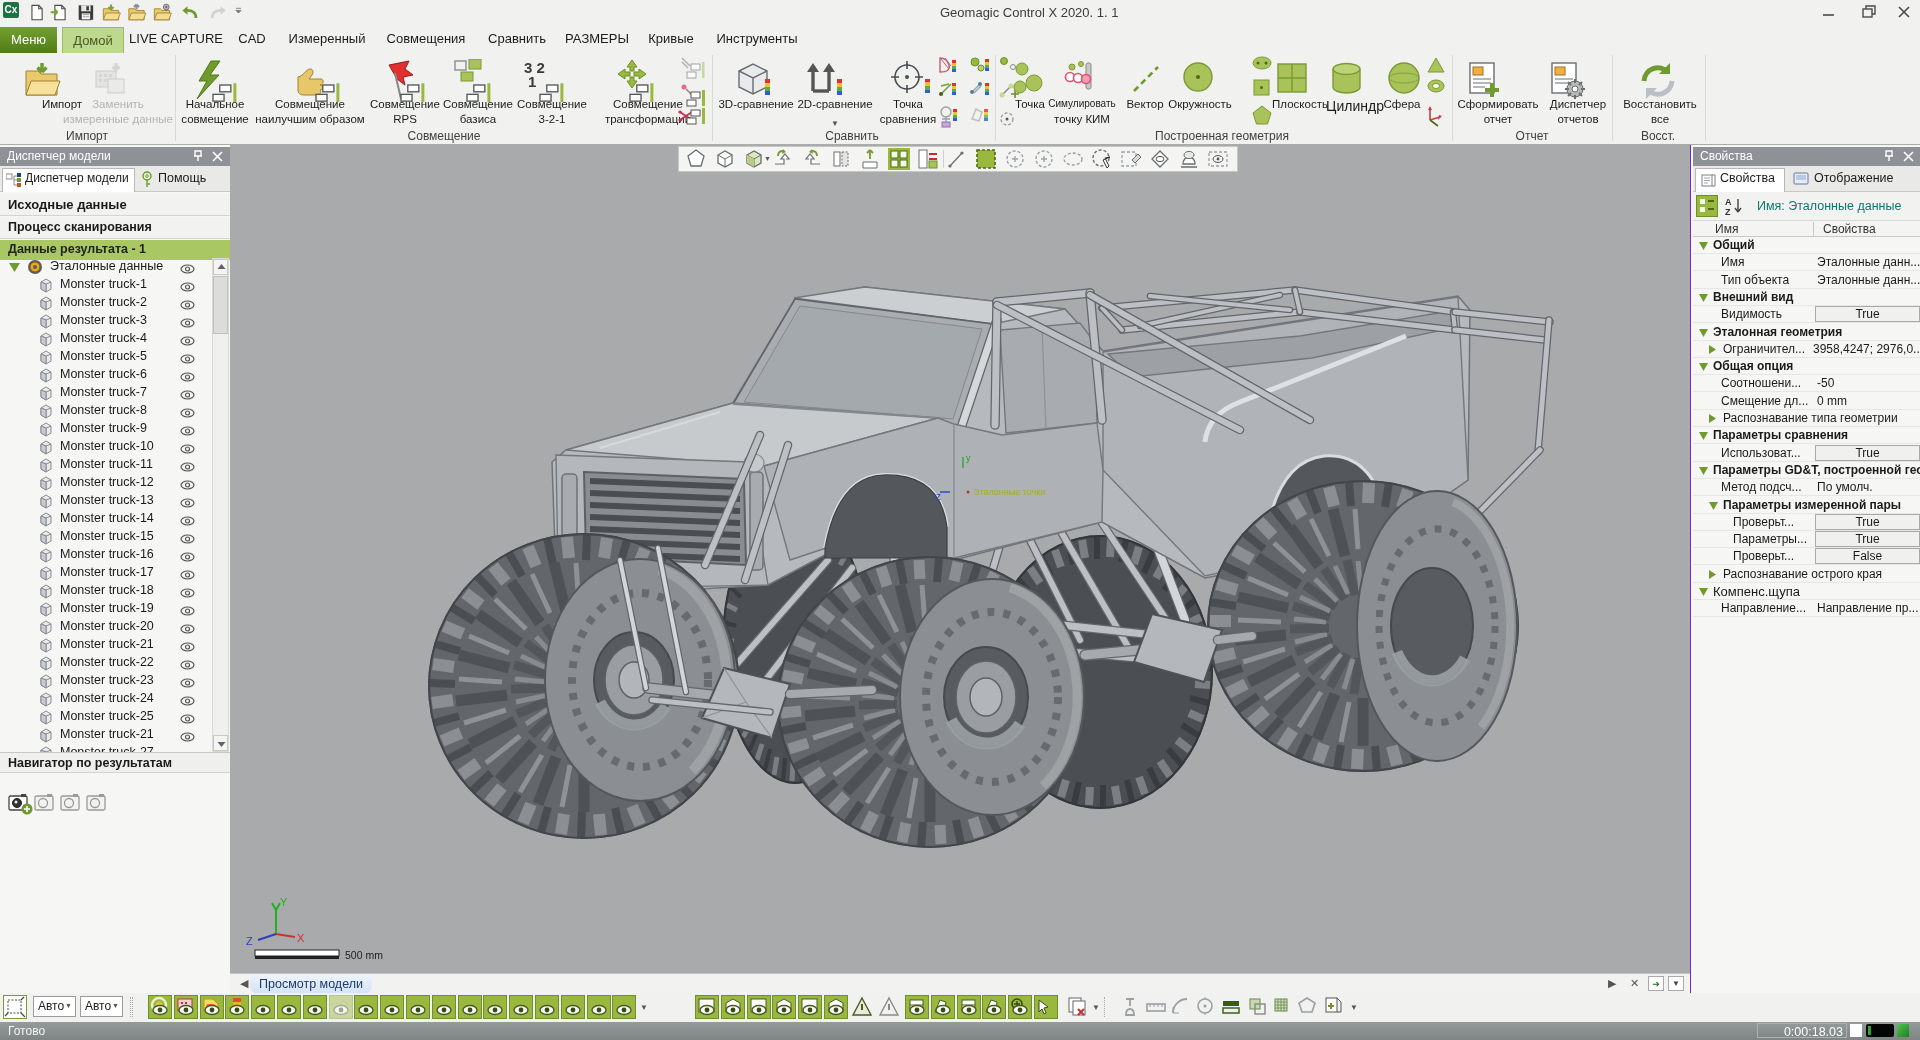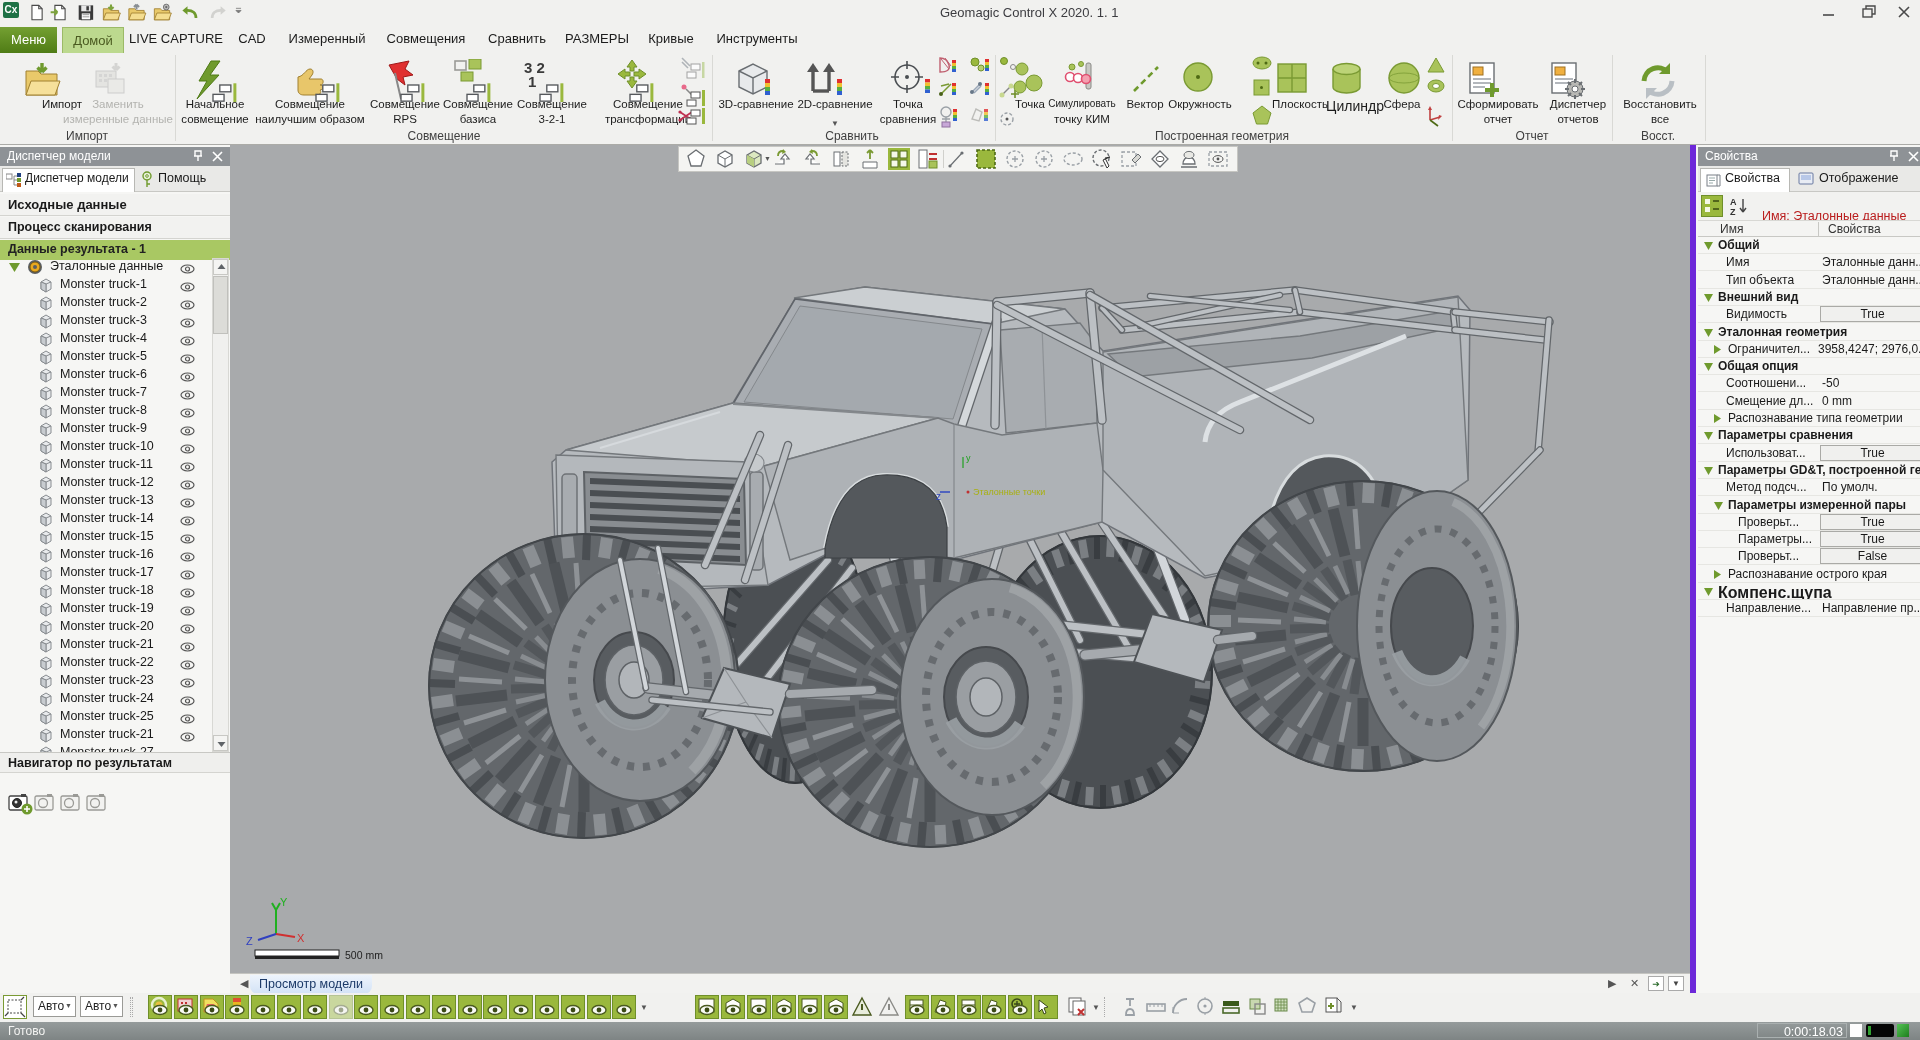--- a/index.html
+++ b/index.html
@@ -1440,21 +1440,21 @@
       <path d="M276,934 L295,937" stroke="#d03030"></path>
       <path d="M276,934 L258,940" stroke="#3040c0"></path>
     </g>
     <text x="280" y="906" font-size="11" fill="#20b020" font-family="Liberation Sans">Y</text>
     <text x="297" y="942" font-size="11" fill="#d03030" font-family="Liberation Sans">X</text>
     <text x="246" y="945" font-size="11" fill="#3040c0" font-family="Liberation Sans">Z</text>
     <rect x="255" y="950" width="84" height="6" fill="#fff" stroke="#222" stroke-width="1"></rect>
     <rect x="255" y="956" width="84" height="3" fill="#222"></rect>
     <text x="345" y="959" font-size="10.5" fill="#222" font-family="Liberation Sans">500 mm</text>
   </svg>
-<div class="abs" style="left:1690px;top:145px;width:230px;height:848px;background:#f6f6f4;border-left:6px solid #6d28d9">
+<div class="abs" style="left:1690px;top:145px;width:230px;height:848px;background:#f6f6f4;border-left:1px solid #6d28d9">
     <div class="abs" style="left:2px;top:2px;width:228px;height:19px;background:#8e9296;color:#fff;font-size:12px;line-height:19px;padding-left:7px">Свойства<svg class="abs" style="right:26px;top:3px" width="12" height="13" viewBox="0 0 12 13">
         <path d="M3 1h6v5H3zM2 6h8M6 6v5" stroke="#fff" fill="none" stroke-width="1.4"></path>
       </svg><svg class="abs" style="right:7px;top:4px" width="11" height="11" viewBox="0 0 11 11">
         <path d="M1 1l9 9M10 1l-9 9" stroke="#fff" stroke-width="1.6"></path>
       </svg></div>
     <div class="abs" style="left:2px;top:21px;width:228px;height:26px;background:#e9e9e7;border-bottom:1px solid #c8c8c4">
       <div class="abs" style="left:2px;top:2px;width:90px;height:24px;background:#fff;border:1px solid #b8b8b4;border-bottom:none"></div>
       <svg class="abs" style="left:8px;top:6px" width="15" height="15" viewBox="0 0 15 15">
         <rect x="1" y="3" width="10" height="11" fill="#fff" stroke="#7a8088"></rect>
         <path d="M3 6h6M3 8.5h6M3 11h4" stroke="#9aa" stroke-width="1"></path>
@@ -1471,21 +1471,21 @@
       <div class="abs" style="left:3px;top:3px;width:22px;height:22px;background:#9ab83d;border:1px solid #6f8f2a"><svg width="20" height="20" viewBox="0 0 20 20">
           <rect x="3" y="3" width="5" height="5" fill="#f4f8e8"></rect>
           <rect x="3" y="11" width="5" height="5" fill="#f4f8e8"></rect>
           <path d="M11 5h6M11 13h6" stroke="#3a4a10" stroke-width="1.6"></path>
         </svg></div>
       <svg class="abs" style="left:32px;top:4px" width="20" height="20" viewBox="0 0 20 20">
         <text x="0" y="9" font-size="9" font-weight="bold" fill="#333" font-family="Liberation Sans">A</text>
         <text x="0" y="19" font-size="9" font-weight="bold" fill="#333" font-family="Liberation Sans">Z</text>
         <path d="M13 3v13m0 0l-3-4m3 4l3-4" stroke="#444" stroke-width="1.4" fill="none"></path>
       </svg>
-      <div class="t" style="left:64px;top:17px;font-size:12.5px;color:#b91c1c">Имя: Эталонные данные</div>
+      <div class="t" style="left:64px;top:7px;font-size:12.5px;color:#0f766e">Имя: Эталонные данные</div>
     </div>
     <div class="abs" style="left:2px;top:75px;width:228px;height:17px;background:#f4f4f2;border-top:1px solid #d8d8d4;border-bottom:1px solid #c8c8c4">
       <div class="t" style="left:22px;top:1px;font-size:12px;color:#333">Имя</div>
       <div class="t" style="left:130px;top:1px;font-size:12px;color:#333">Свойства</div>
       <div class="abs" style="left:120px;top:1px;width:1px;height:15px;background:#c8c8c4"></div>
     </div>
     <div class="abs" style="left:2px;top:92px;width:228px;height:17px;border-bottom:1px solid #e6e6e2;overflow:hidden">
       <svg class="abs" style="left:6px;top:5px" width="9" height="8" viewBox="0 0 9 8">
         <path d="M0 0h9L4.5 8z" fill="#6f9a2d"></path>
       </svg>
@@ -1583,21 +1583,21 @@
     <div class="abs" style="left:2px;top:420.70000000000016px;width:228px;height:17px;border-bottom:1px solid #e6e6e2;overflow:hidden">
       <svg class="abs" style="left:16px;top:4px" width="7" height="9" viewBox="0 0 7 9">
         <path d="M0 0v9l7-4.5z" fill="#6f9a2d"></path>
       </svg>
       <div class="t" style="left:30px;top:1px;font-size:12px;color:#1a1a1a">Распознавание острого края</div>
     </div>
     <div class="abs" style="left:2px;top:438.00000000000017px;width:228px;height:17px;border-bottom:1px solid #e6e6e2;overflow:hidden">
       <svg class="abs" style="left:6px;top:5px" width="9" height="8" viewBox="0 0 9 8">
         <path d="M0 0h9L4.5 8z" fill="#6f9a2d"></path>
       </svg>
-      <div class="t" style="left:20px;top:1px;font-size:16px;font-weight:bold;color:#1a1a1a">Компенс.щупа</div>
+      <div class="t" style="left:20px;top:1px;font-size:13px;font-weight:normal;color:#1a1a1a">Компенс.щупа</div>
     </div>
     <div class="abs" style="left:2px;top:455.3000000000002px;width:228px;height:17px;border-bottom:1px solid #e6e6e2;overflow:hidden">
       <div class="t" style="left:28px;top:1px;font-size:12px;color:#1a1a1a">Направление...</div>
       <div class="t" style="left:124px;top:1px;font-size:12px;color:#1a1a1a">Направление пр...</div>
     </div>
   </div>
 <div class="abs" style="left:230px;top:973px;width:1460px;height:20px;background:#f2f2f0;border-top:1px solid #c4c4c0">
     <div class="t" style="left:10px;top:3px;font-size:11px;color:#555">◀</div>
     <div class="abs" style="left:20px;top:1px;width:122px;height:19px;background:linear-gradient(#eef4fc,#d2e2f6);border-radius:0 0 8px 8px;text-align:center;font-size:12.5px;color:#1c3a68;line-height:18px">Просмотр модели</div>
     <div class="t" style="left:1378px;top:3px;font-size:11px;color:#555">▶</div>

